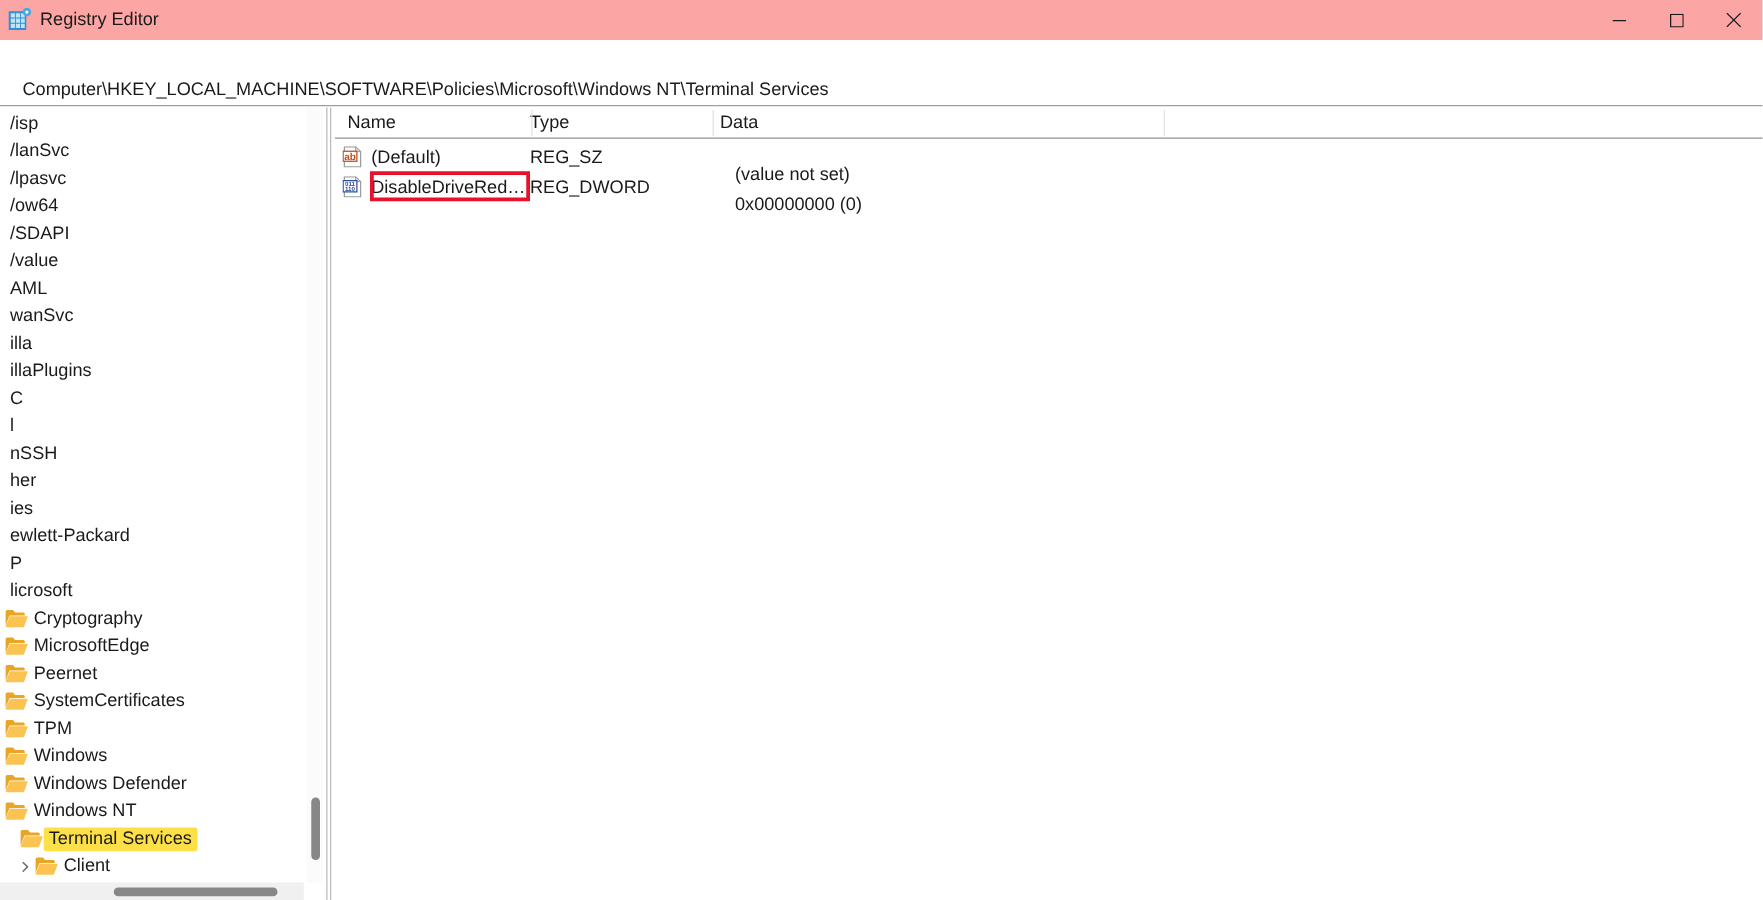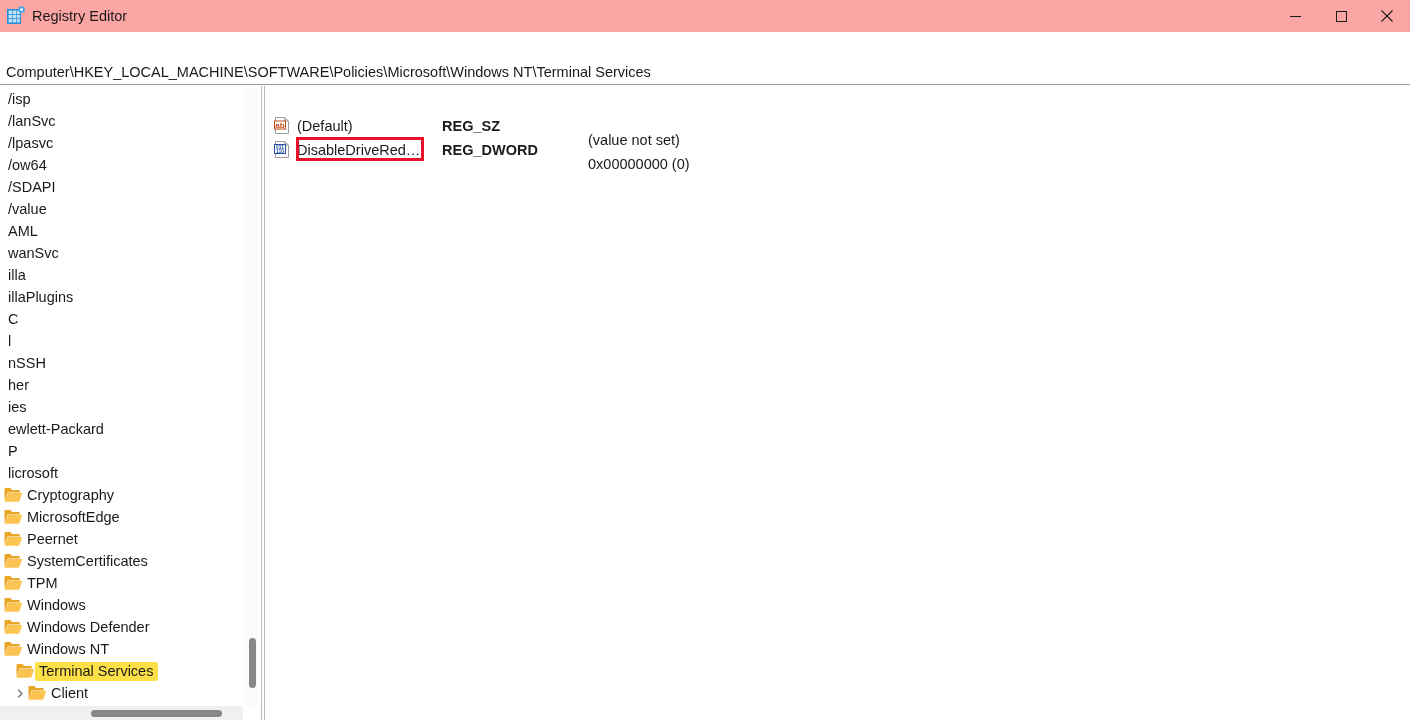--- a/index.html
+++ b/index.html
@@ -83,21 +83,21 @@
     width: 1410px; height: 25px;
     background: #ffffff;
     border-bottom: 1px solid #9aa0a6;
     box-sizing: border-box;
     display: flex;
     align-items: center;
   }
   .address-text {
     font-size: 14.5px;
     color: #1a1a1a;
-    padding-left: 6px;
+    padding-left: 18px;
     white-space: nowrap;
   }
 
   
   .content {
     position: absolute;
     left: 0; top: 86px;
     width: 1410px;
     height: 634px;
     background: #ffffff;
@@ -246,23 +246,22 @@
     height: 17px;
   }
   .val-icon svg { display: block; }
   .cell-name {
     position: absolute;
     left: 29px;
     white-space: nowrap;
   }
   .cell-type {
     position: absolute;
-    left: 174px;
-    white-space: nowrap;
-    font-weight: bold;
+    left: 156px;
+    white-space: nowrap;
   }
   .cell-data {
     position: absolute;
     left: 320px;
     white-space: nowrap;
     margin-top: 28px;
   }
   .highlight-box {
     position: absolute;
     border: 3px solid #e8102b;
@@ -503,20 +502,28 @@
       <div class="tree-vthumb"></div>
     </div>
     <div class="tree-hscroll">
       <div class="tree-hthumb"></div>
     </div>
 
     <div class="pane-divider"></div>
     <div class="pane-divider2"></div>
 
     <div class="list-pane">
+      <div class="list-header">
+        <div class="hdr-cell" style="left:10px">Name</div>
+        <div class="hdr-cell" style="left:156px">Type</div>
+        <div class="hdr-cell" style="left:308px">Data</div>
+        <div class="hdr-sep" style="left:157px"></div>
+        <div class="hdr-sep" style="left:302px"></div>
+        <div class="hdr-sep" style="left:663px"></div>
+      </div>
       <div id="list-rows">
           <div class="list-row" style="top: 28px;">
             <span class="val-icon" style="left: 6px; top: 3px;">
               <svg width="16" height="17" viewBox="0 0 16 17">
                 <path d="M1.5 0.5 H10.5 L14.5 4.3 V16.5 H1.5 Z" fill="#ffffff" stroke="#9d9d9d" stroke-width="1"></path>
                 <path d="M10.5 0.5 L14.5 4.3 H10.5 Z" fill="#e3e3e3" stroke="#9d9d9d" stroke-width="0.8"></path>
                 <rect x="0.5" y="4" width="11" height="8" fill="#ffffff" stroke="#c24b18" stroke-width="1"></rect>
                 <text x="6" y="10.8" font-family="Liberation Sans, sans-serif" font-size="8" font-weight="bold" fill="#c24b18" text-anchor="middle">ab</text>
               </svg>
             </span>

